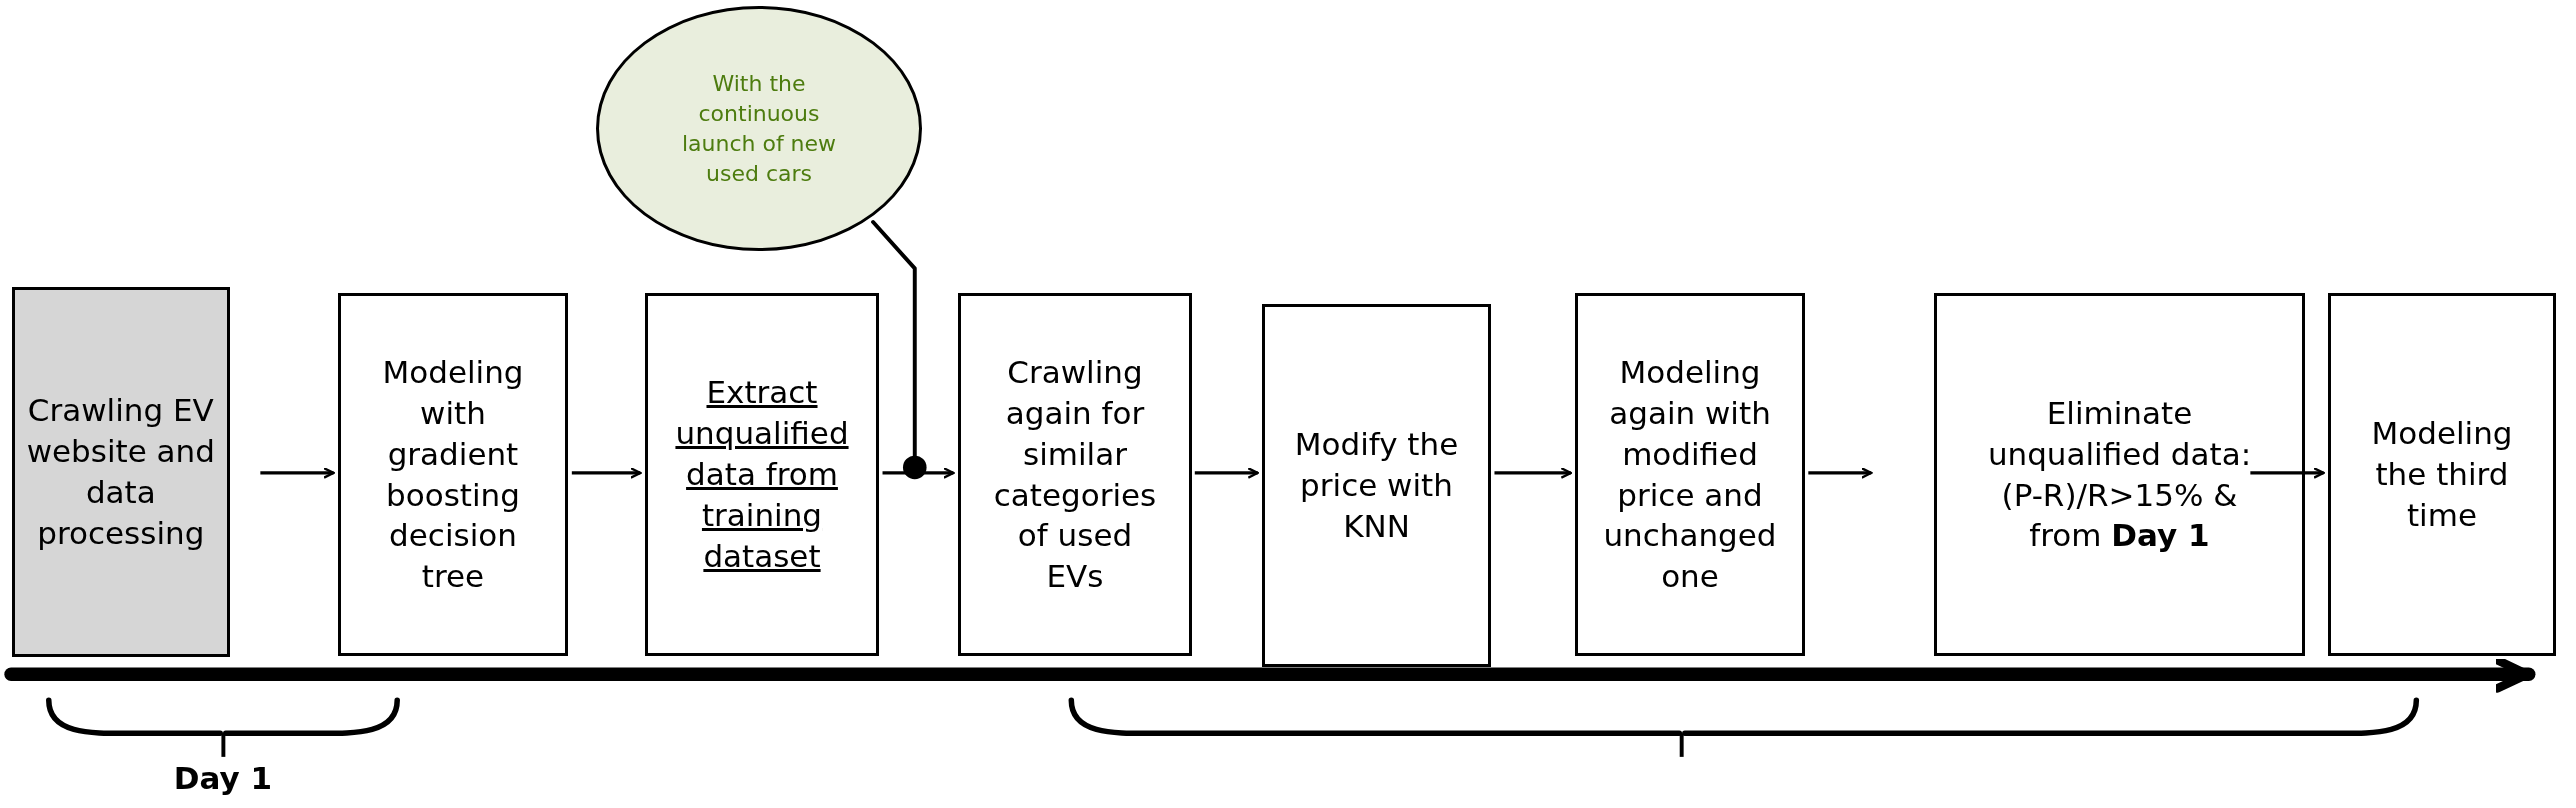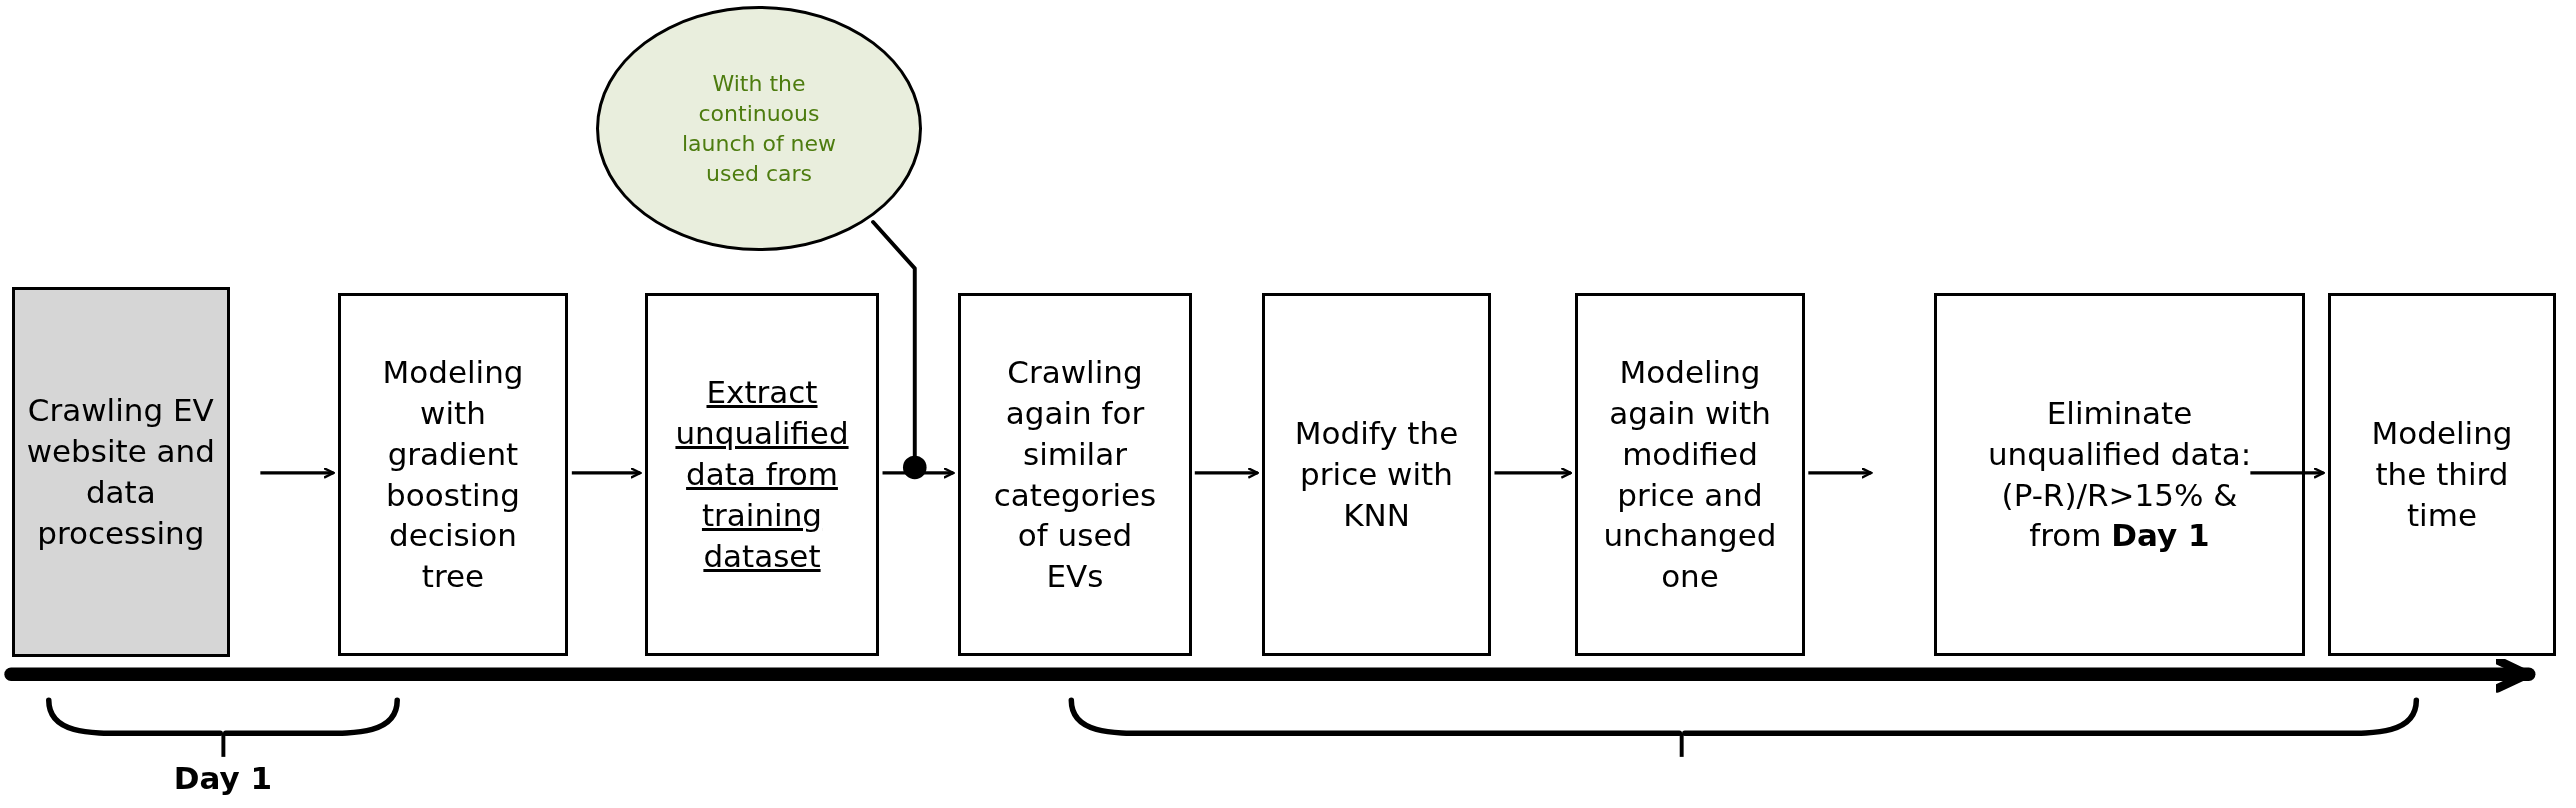--- a/index.html
+++ b/index.html
@@ -115,21 +115,21 @@
 
   <div class="pbox" style="left:958px; top:293px; width:234px; height:363px;">
     <span class="ptext">Crawling
 again for
 similar
 categories
 of used
 EVs</span>
   </div>
 
-  <div class="pbox" style="left:1262px; top:293px; width:229px; height:363px;align-items:center;">
+  <div class="pbox" style="left:1262px; top:304px; width:229px; height:363px;align-items:center;">
     <span class="ptext">Modify the
 price with
 KNN</span>
   </div>
 
   <div class="pbox" style="left:1575px; top:293px; width:230px; height:363px;">
     <span class="ptext">Modeling
 again with
 modified
 price and

